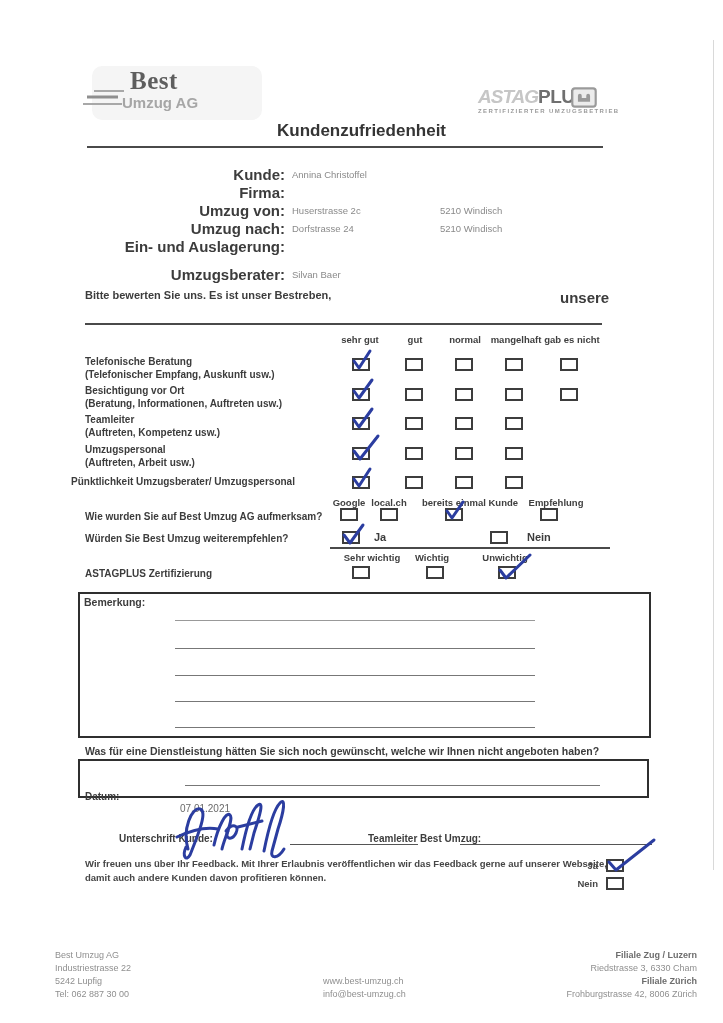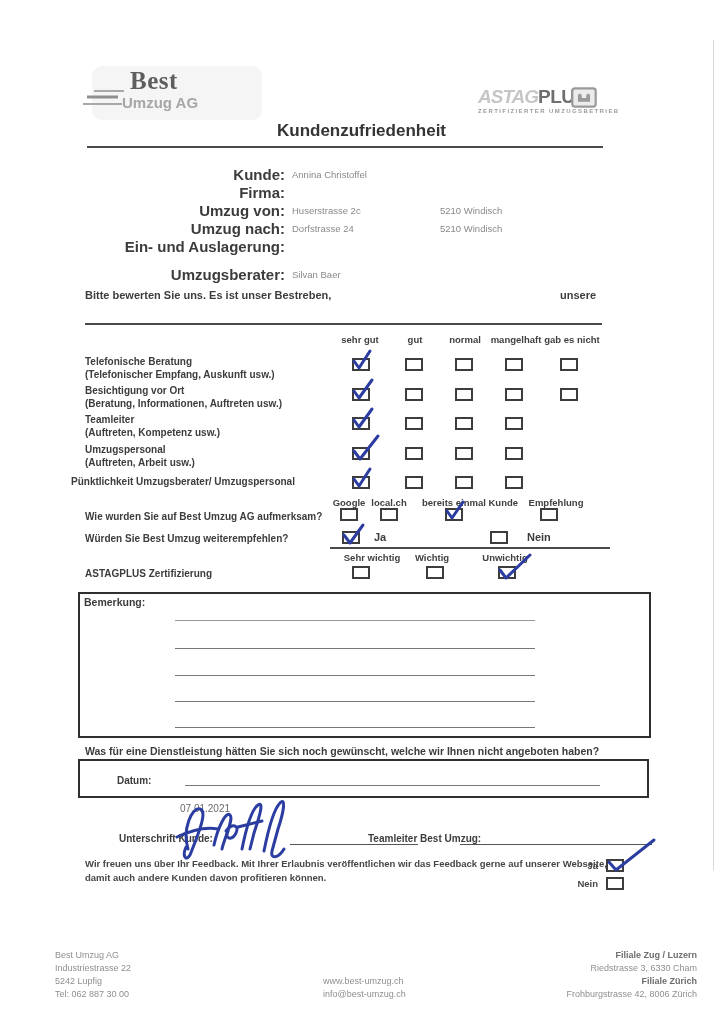--- a/index.html
+++ b/index.html
@@ -70,21 +70,21 @@
     <div class="t val" style="left:292px;top:223px;">Dorfstrasse 24</div>
     <div class="t val" style="left:440px;top:223px;">5210 Windisch</div>
 
     <div class="t lbl rt" style="left:85px;top:238px;width:200px;">Ein- und Auslagerung:</div>
 
     <div class="t lbl rt" style="left:85px;top:266px;width:200px;">Umzugsberater:</div>
     <div class="t val" style="left:292px;top:269px;">Silvan Baer</div>
   </div>
 
   <div class="t b" style="left:85px;top:289px;font-size:11px;">Bitte bewerten Sie uns. Es ist unser Bestreben,</div>
-  <div class="t b" style="left:560px;top:289px;font-size:11px;">unsere</div>
+  <div class="t b" style="left:560px;top:289px;font-size:15px;">unsere</div>
   <div class="rule" style="left:85px;top:323px;width:517px;"></div>
 
   <div class="t colhead ctr" style="left:360px;top:334px;">sehr gut</div>
   <div class="t colhead ctr" style="left:415px;top:334px;">gut</div>
   <div class="t colhead ctr" style="left:465px;top:334px;">normal</div>
   <div class="t colhead ctr" style="left:516px;top:334px;">mangelhaft</div>
   <div class="t colhead ctr" style="left:572px;top:334px;">gab es nicht</div>
 
   <div class="t q" style="left:85px;top:356px;">Telefonische Beratung</div>
   <div class="t q" style="left:85px;top:369px;">(Telefonischer Empfang, Auskunft usw.)</div>
@@ -176,21 +176,21 @@
   <div class="thinrule" style="left:175px;top:620px;width:360px;background:#999;"></div>
   <div class="thinrule" style="left:175px;top:648px;width:360px;"></div>
   <div class="thinrule" style="left:175px;top:675px;width:360px;"></div>
   <div class="thinrule" style="left:175px;top:701px;width:360px;"></div>
   <div class="thinrule" style="left:175px;top:727px;width:360px;"></div>
 
   <div class="t q" style="left:85px;top:745px;font-size:10.5px;">Was für eine Dienstleistung hätten Sie sich noch gewünscht, welche wir Ihnen nicht angeboten haben?</div>
   <div class="box" style="left:78px;top:759px;width:567px;height:35px;"></div>
   <div class="thinrule" style="left:185px;top:785px;width:415px;"></div>
 
-  <div class="t q" style="left:85px;top:775px;margin-left:32px;">Datum:</div>
+  <div class="t q" style="left:85px;top:791px;">Datum:</div>
   <div class="t" style="left:180px;top:803px;font-size:10px;color:#6a6a6a;">07.01.2021</div>
 
   <div class="t q" style="left:85px;top:833px;margin-left:34px;">Unterschrift Kunde:</div>
   <svg class="t" style="left:172px;top:799px;" width="128" height="62" viewBox="0 0 128 62">
     <g fill="none" stroke="#2b3da0" stroke-width="3" stroke-linecap="round" stroke-linejoin="round">
       <path d="M16 50 C10 30 20 8 28 10 C36 12 26 36 18 56 C14 63 10 57 14 48"></path>
       <path d="M5 38 C22 30 36 28 46 30"></path>
       <path d="M42 46 C46 28 54 12 58 16 C62 20 52 40 50 50"></path>
       <path d="M54 32 C60 24 68 26 64 34 C60 42 52 40 56 32"></path>
       <path d="M70 50 C74 30 80 10 86 6 C92 2 88 16 82 34 L78 50"></path>

